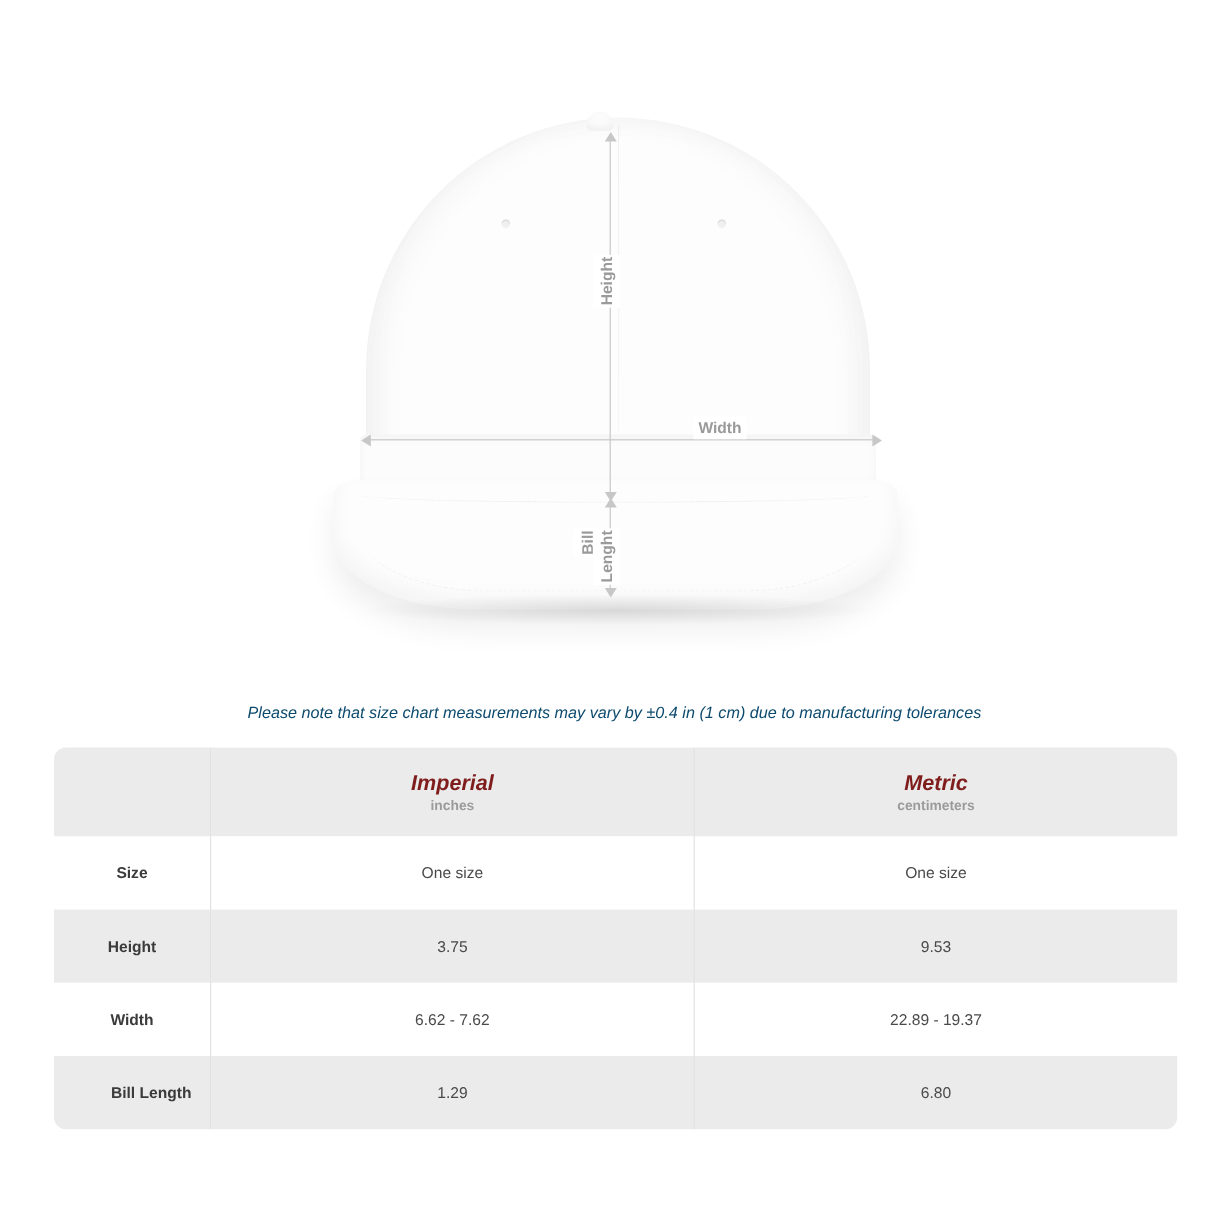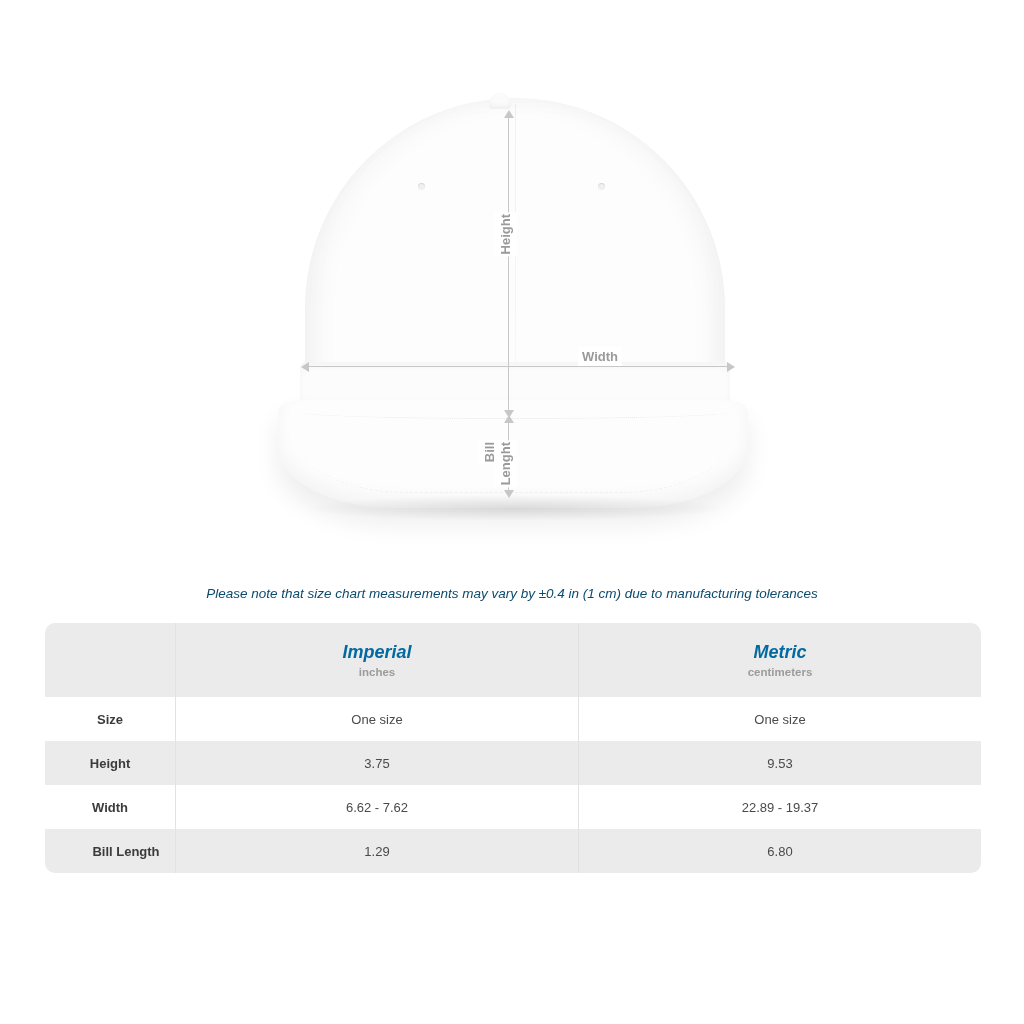--- a/index.html
+++ b/index.html
@@ -212,30 +212,30 @@
     border-top-left-radius: 10px;
   }
   .hdr-row th:last-child {
     border-top-right-radius: 10px;
   }
   .hdr-unit-main {
     display: block;
     font-size: 18px;
     font-style: italic;
     font-weight: bold;
-    color: #0369a1;
+    color: #7f1d1d;
   }
   .hdr-unit-sub {
     display: block;
     font-size: 11.5px;
     color: #9b9b9b;
     margin-top: 3px;
   }
   .body-row td {
-    height: 44px;
+    height: 61px;
     font-size: 13px;
     color: #4a4a4a;
   }
   .body-row td.label-cell {
     font-weight: bold;
     color: #3b3b3b;
   }
   .row-white td { background: #ffffff; }
   .row-grey  td { background: #ebebeb; }
   .divider-left  { border-left: 1px solid #e2e2e2; }

